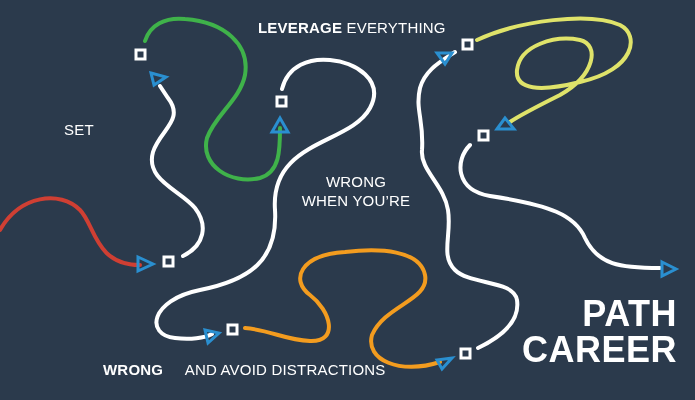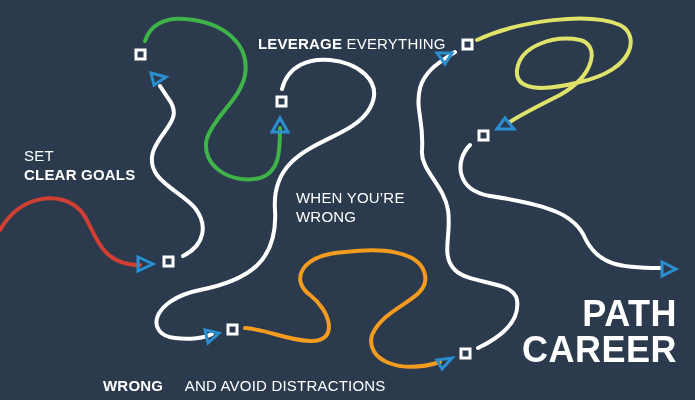--- a/index.html
+++ b/index.html
@@ -1,18 +1,18 @@
 <!DOCTYPE html>
 <html><head>
   <meta charset="utf-8">
   <style>
     html, body { margin: 0; padding: 0; }
     body { width: 695px; height: 400px; background: #2b3a4c; overflow: hidden; position: relative; font-family: "Liberation Sans", "DejaVu Sans", sans-serif; }
     #canvas { position: absolute; left: 0; top: 0; }
-    .label { position: absolute; color: #ffffff; font-size: 15px; line-height: 19px; letter-spacing: 0.2px; white-space: nowrap; margin-top: 16px; }
+    .label { position: absolute; color: #ffffff; text-align: center; font-size: 15px; line-height: 19px; letter-spacing: 0.2px; white-space: nowrap; }
     .label .b { font-weight: bold; }
     .label .n { font-weight: normal; }
     .title { position: absolute; right: 18px; top: 296px; color: #fff; font-weight: bold; font-size: 36px; line-height: 36px; text-align: right; letter-spacing: 0.5px; }
   </style>
 </head>
 <body>
 
 <svg id="canvas" width="695" height="400" viewBox="0 0 695 400">
   <g fill="none" stroke-linecap="round" stroke-width="4">
 
@@ -48,32 +48,31 @@
     <rect x="136" y="50" width="9" height="9"></rect>
     <rect x="164" y="257" width="9" height="9"></rect>
     <rect x="277" y="97" width="9" height="9"></rect>
     <rect x="228" y="325" width="9" height="9"></rect>
     <rect x="463" y="40" width="9" height="9"></rect>
     <rect x="479" y="131" width="9" height="9"></rect>
     <rect x="461" y="349" width="9" height="9"></rect>
   </g>
 </svg>
 
-<div class="label" style="left:24px; top:130px; width:110px;">
+<div class="label" style="left:24px; top:120px; width:110px;">
   <div class="n">SET</div>
-  <div class="b">CLEAR GOALS</div>
 </div>
 
 <div class="label" style="left:258px; top:18px;">
   <span class="b">LEVERAGE</span><span class="n" style="white-space:pre;"> EVERYTHING</span>
 </div>
 
 <div class="label" style="left:296px; top:172px; width:120px;">
+  <div class="n">WRONG</div>
   <div class="n">WHEN YOU’RE</div>
-  <div class="n">WRONG</div>
 </div>
 
 <div class="label" style="left:520px; top:144px; width:100px;">
 </div>
 
 <div class="label" style="left:103px; top:360px;">
   <span class="b">WRONG</span><span class="n" style="white-space:pre;padding-left:18px;"> AND AVOID DISTRACTIONS</span>
 </div>
 
 <div class="title">

